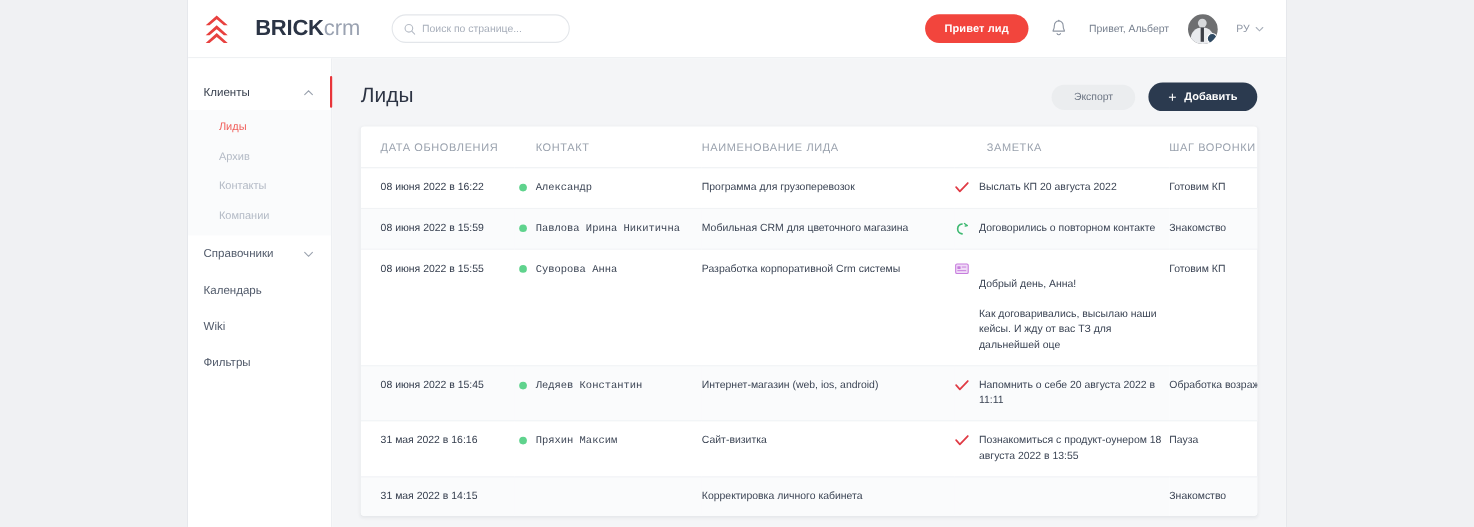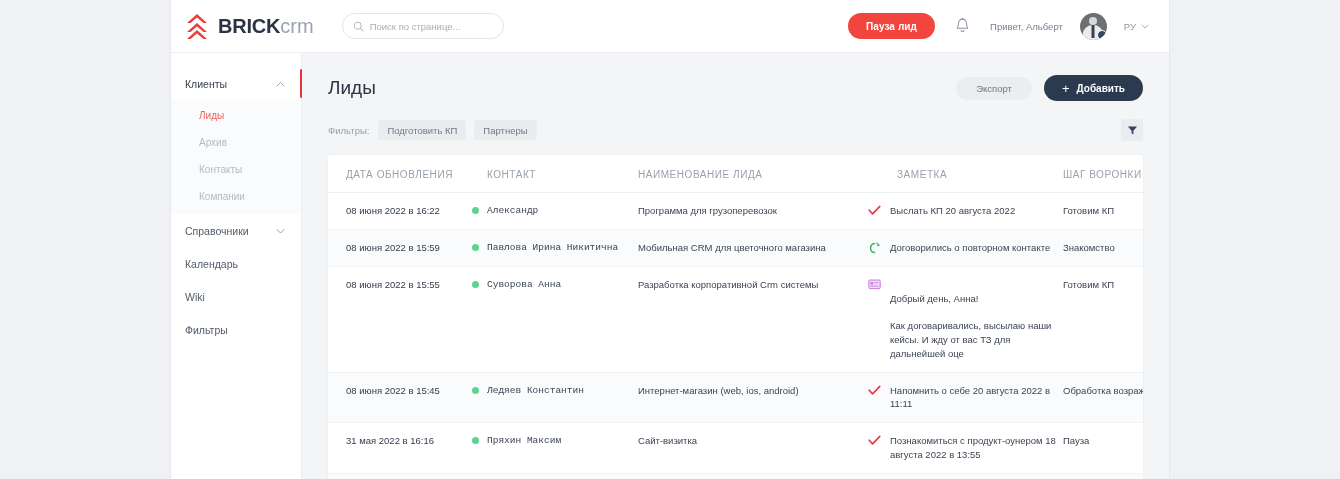--- a/index.html
+++ b/index.html
@@ -24,21 +24,21 @@
   
   .header {
     height: 53px;
     min-height: 53px;
     background: #ffffff;
     border-bottom: 1px solid #eceef1;
     display: flex;
     align-items: center;
     padding: 0 20px 0 15px;
   }
-  .logo-wrap { display: flex; align-items: center; gap: 10px; }
+  .logo-wrap { display: flex; align-items: center; gap: 24px; }
   .logo-mark { width: 22px; height: 26px; display: block; }
   .logo-text {
     font-size: 20px;
     letter-spacing: -0.2px;
     color: #2b3445;
     font-weight: 700;
   }
   .logo-text .crm { font-weight: 400; color: #9aa2b1; letter-spacing: 0; }
 
   .search-box {
@@ -295,21 +295,21 @@
 
     <div class="search-box">
       <svg width="11" height="11" viewBox="0 0 14 14">
         <circle cx="6" cy="6" r="4.4" fill="none" stroke="#b6bcc6" stroke-width="1.3"></circle>
         <line x1="9.3" y1="9.3" x2="12.7" y2="12.7" stroke="#b6bcc6" stroke-width="1.3" stroke-linecap="round"></line>
       </svg>
       <input class="search-input" type="text" placeholder="Поиск по странице..." style="">
     </div>
 
     <div class="header-right">
-      <button class="btn-new-lead">Пауза лид</button>
+      <button class="btn-new-lead">Привет лид</button>
       <button class="bell-btn">
         <svg width="17" height="18" viewBox="0 0 18 19">
           <path d="M9 2.2c-2.6 0-4.2 1.9-4.2 4.3 0 3.4-1.3 4.6-1.3 5.4h11c0-.8-1.3-2-1.3-5.4 0-2.4-1.6-4.3-4.2-4.3z" fill="none" stroke="#8e96a3" stroke-width="1.1" stroke-linejoin="round"></path>
           <path d="M7.4 14.3a1.7 1.7 0 0 0 3.2 0" fill="none" stroke="#8e96a3" stroke-width="1.1" stroke-linecap="round"></path>
           <circle cx="9" cy="1.8" r="0.9" fill="#8e96a3"></circle>
         </svg>
       </button>
       <span class="greeting">Привет, Альберт</span>
       <div class="avatar">
         <span class="body"></span>
@@ -376,30 +376,20 @@
         <h1 class="page-title">Лиды</h1>
         <div class="page-head-actions">
           <button class="btn-export">Экспорт</button>
           <button class="btn-add">
             <span class="plus">+</span>
             <span>Добавить</span>
           </button>
         </div>
       </div>
 
-      <div class="filter-row">
-        <span class="filter-label">Фильтры:</span>
-        <button class="chip">Подготовить КП</button>
-        <button class="chip">Партнеры</button>
-        <button class="funnel-btn">
-          <svg width="11" height="11" viewBox="0 0 12 12">
-            <path d="M1 1.6 H11 L7 6.3 V10.4 L5 9.1 V6.3 Z" fill="#33445c"></path>
-          </svg>
-        </button>
-      </div>
 
       <div class="table-card">
         <table>
           <thead>
             <tr>
               <th class="col-date">ДАТА ОБНОВЛЕНИЯ</th>
               <th class="col-contact">КОНТАКТ</th>
               <th class="col-name">НАИМЕНОВАНИЕ ЛИДА</th>
               <th class="col-note">ЗАМЕТКА</th>
               <th class="col-step">ШАГ ВОРОНКИ</th>

